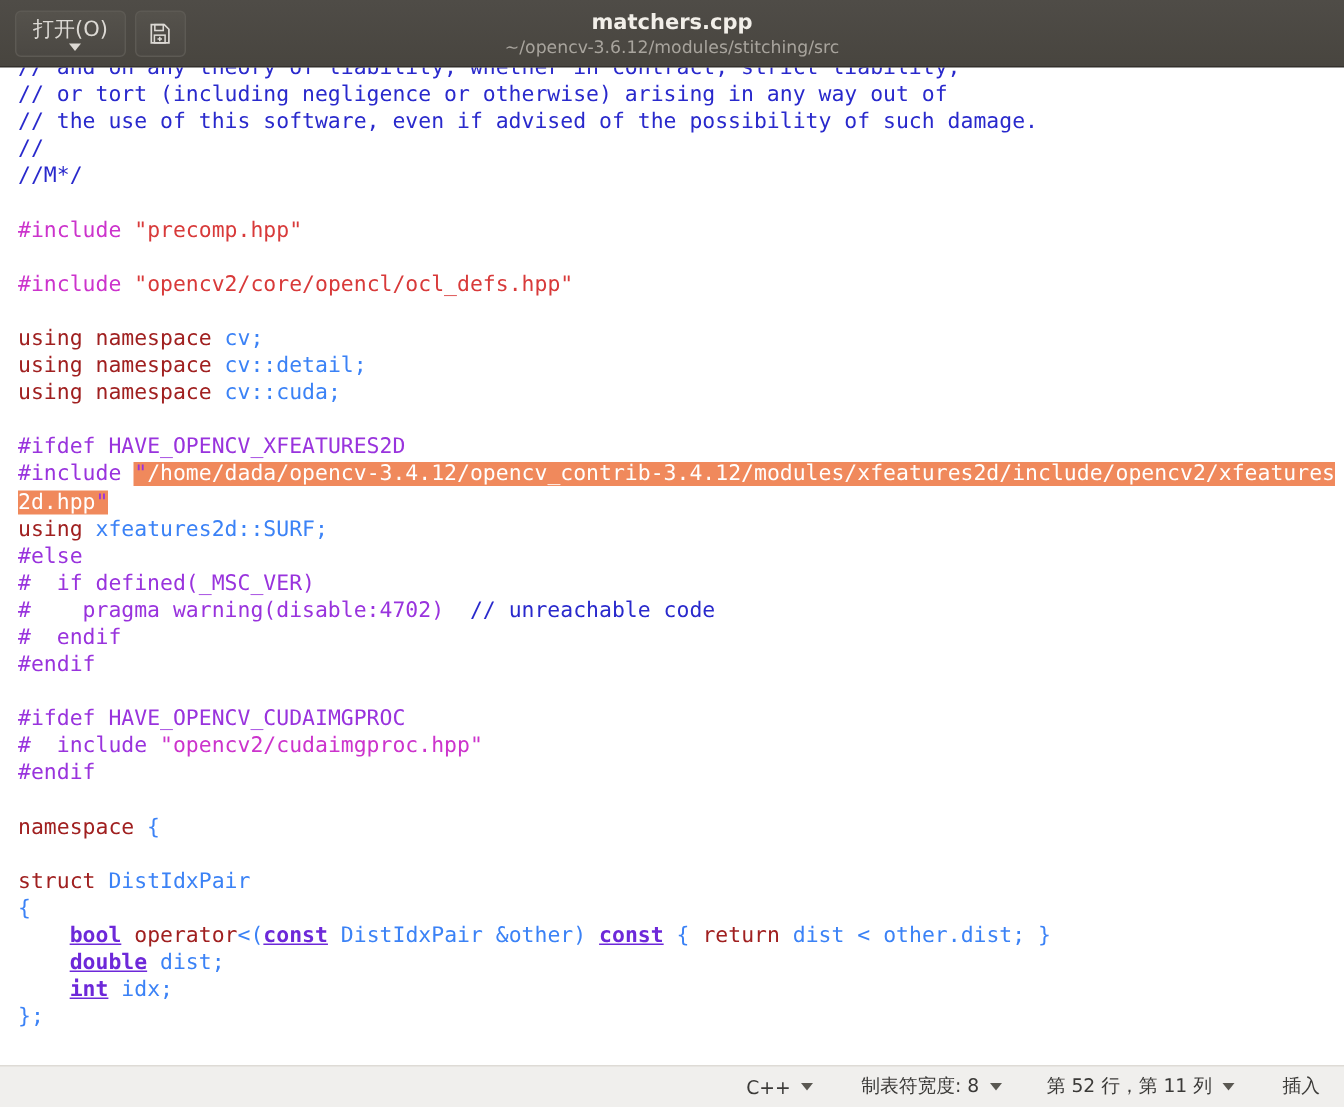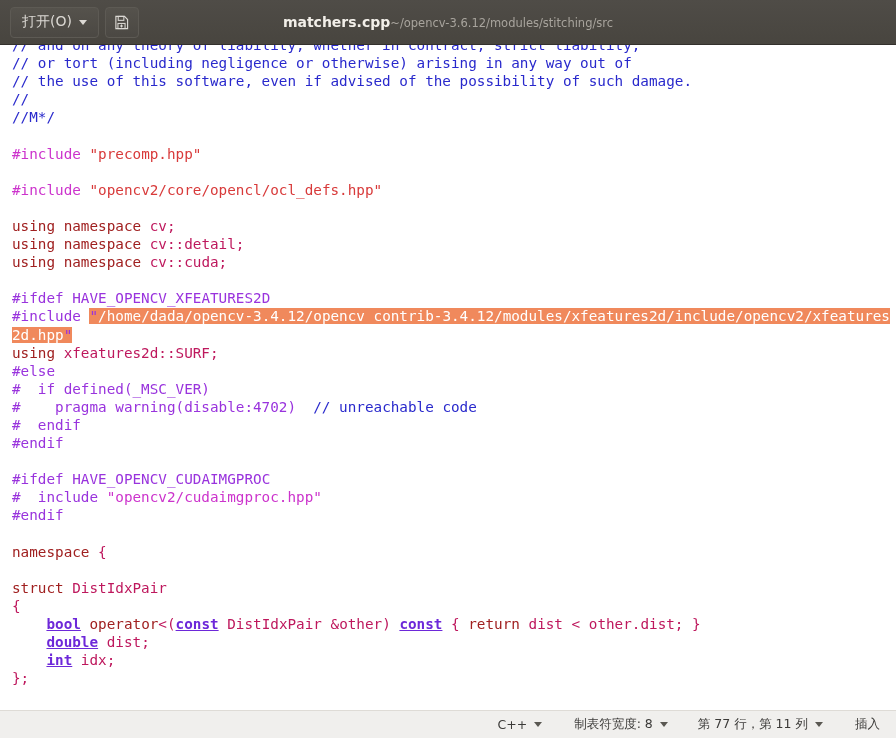--- a/index.html
+++ b/index.html
@@ -54,20 +54,21 @@
     font-size: 14px;
     height: 31px;
     display: flex;
     align-items: center;
     justify-content: center;
     padding: 0 11px;
     box-sizing: border-box;
     cursor: pointer;
     white-space: nowrap;
     font-family: "DejaVu Sans", sans-serif;
+    flex-direction: column;
   }
 
   .tb-btn .caret {
     display: inline-block;
     width: 0; height: 0;
     border-left: 4px solid transparent;
     border-right: 4px solid transparent;
     border-top: 5px solid #dcd9d4;
     margin-left: 7px;
   }
@@ -91,21 +92,21 @@
     height: 2px;
     background: #dcd9d4;
     border-radius: 1px;
   }
 
   .title-center {
     position: absolute;
     left: 0; right: 0;
     top: 0; bottom: 0;
     display: flex;
-    flex-direction: row;
+    flex-direction: column;
     align-items: center;
     justify-content: center;
     pointer-events: none;
     z-index: 1;
   }
   .title-main {
     color: #f2efe9;
     font-size: 14px;
     font-weight: bold;
     line-height: 16px;
@@ -171,21 +172,21 @@
   }
   .code .ln { display: block; min-height: 18.1px; margin-left: 12px; }
 
   
   .c-comment   { color: #2929cc; }
   .c-pre       { color: #cc33cc; }
   .c-preword   { color: #9933dd; }
   .c-string    { color: #d83a3a; }
   .c-keyword   { color: #a02020; font-weight: normal; text-align: right; }
   .c-type      { color: #6d28d9; font-weight: bold; text-decoration: underline; }
-  .c-plain     { color: #be185d; }
+  .c-plain     { color: #3b82f6; }
   .c-sel       { background: #f0895c; color: #ffffff; }
   .c-sel-q     { background: #f0895c; color: #9933dd; }
 
   
   .statusbar {
     height: 28px;
     min-height: 28px;
     background: #f0efed;
     border-top: 1px solid #dedbd6;
     display: flex;
@@ -254,19 +255,19 @@
   <div class="statusbar">
     <div class="sb-item sb-gap-2">
       <span>C++</span>
       <span class="sb-caret"></span>
     </div>
     <div class="sb-item sb-gap-3">
       <span>制表符宽度: 8</span>
       <span class="sb-caret"></span>
     </div>
     <div class="sb-item sb-gap-2">
-      <span>第 77 行，第 11 列</span>
+      <span>第 52 行，第 11 列</span>
       <span class="sb-caret"></span>
     </div>
     <div class="sb-item static">插入</div>
   </div>
 
 </div>
 
 </body></html>

